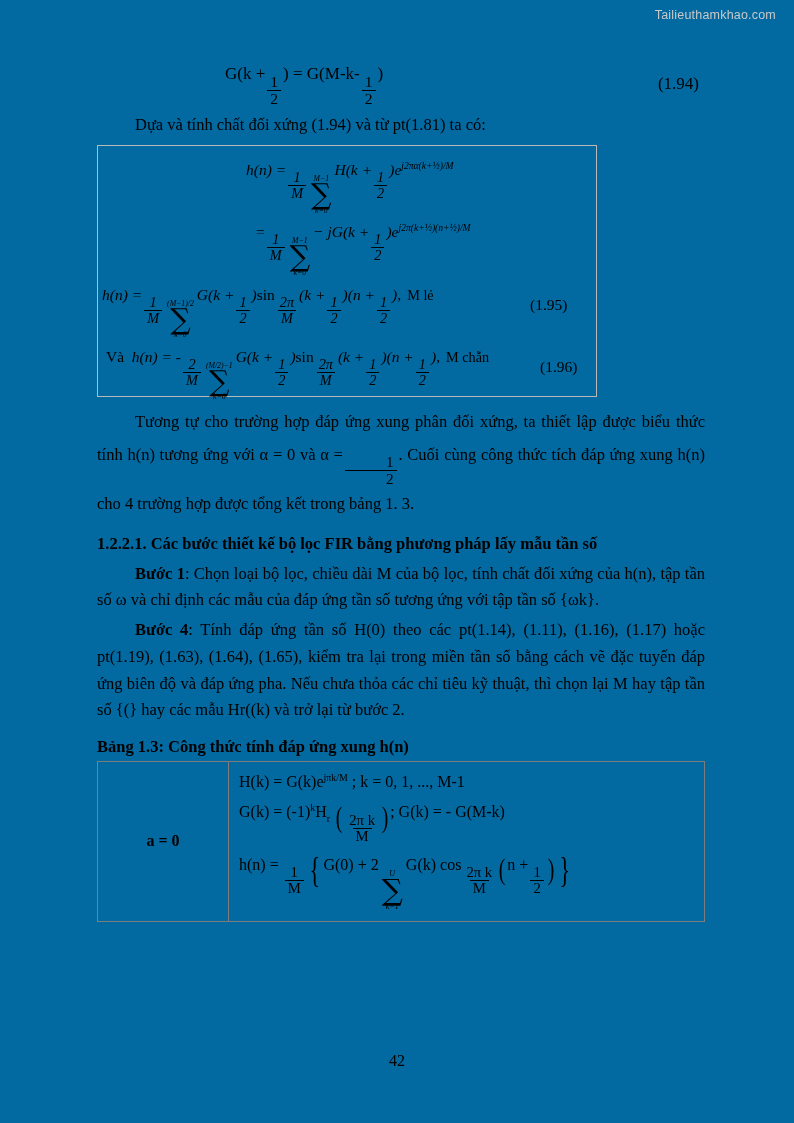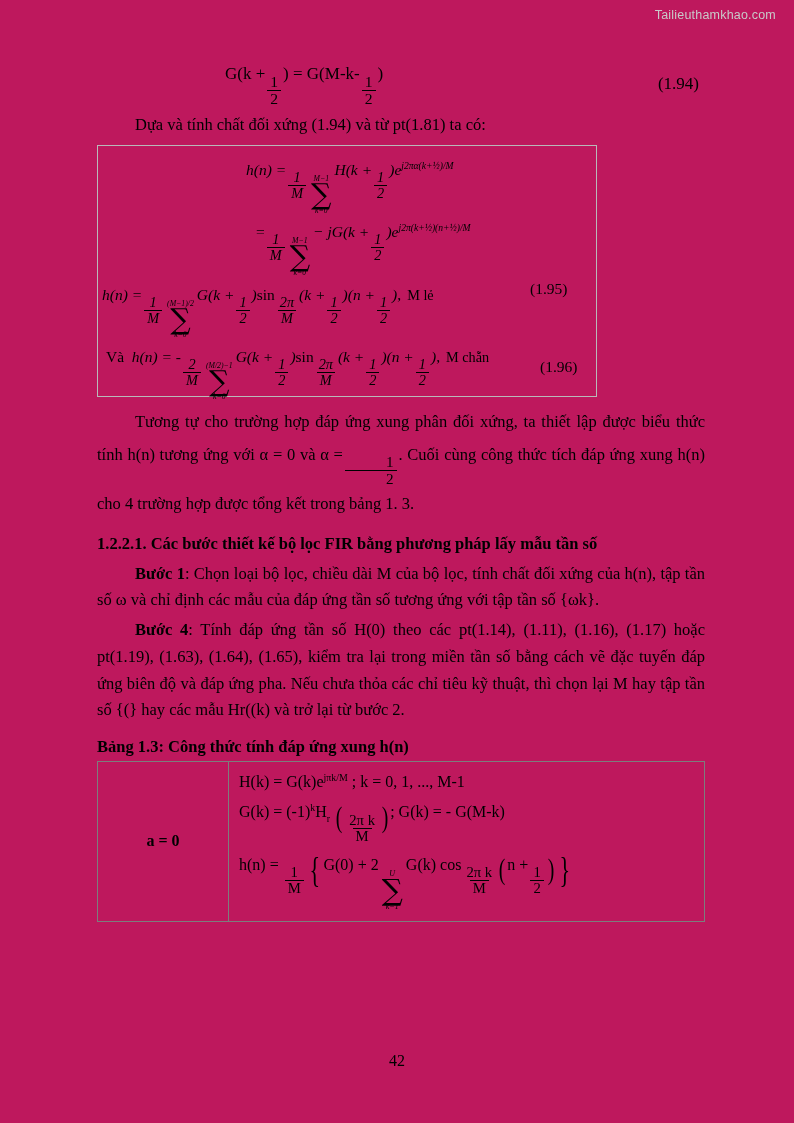--- a/index.html
+++ b/index.html
@@ -8,21 +8,21 @@
     background: #ffffff;
   }
   body {
     font-family: "Liberation Serif", "DejaVu Serif", serif;
     color: #000000;
   }
   .page {
     position: relative;
     width: 794px;
     height: 1123px;
-    background: #be185d;
+    background: #0369a1;
     overflow: hidden;
     box-sizing: border-box;
   }
   .watermark {
     position: absolute;
     top: 8px;
     right: 18px;
     font-family: "Liberation Sans", sans-serif;
     font-size: 12.5px;
     color: #c9c9c9;
@@ -111,21 +111,21 @@
     width: 500px;
     box-sizing: border-box;
     font-size: 16px;
   }
   .eqrow { position: absolute; white-space: nowrap; font-size: 15.5px; }
   .eq-a { left: 148px; top: 14px; }
   .eq-b { left: 158px; top: 76px; }
   .eq-c { left: 4px;  top: 140px; }
   .eq-d { left: 8px;  top: 202px; }
   .tagn { position: absolute; white-space: nowrap; font-size: 15.5px; font-style: normal; }
-  .tag-195 { left: 432px; top: 134px; }
+  .tag-195 { left: 432px; top: 150px; }
   .tag-196 { left: 442px; top: 212px; }
   .mlabel { font-style: normal; font-size: 0.92em; margin-left: 6px; }
 
   
   h3.sec {
     font-size: 16.5px;
     font-weight: bold;
     margin: 12px 0 4px 0;
     line-height: 1.5;
   }

